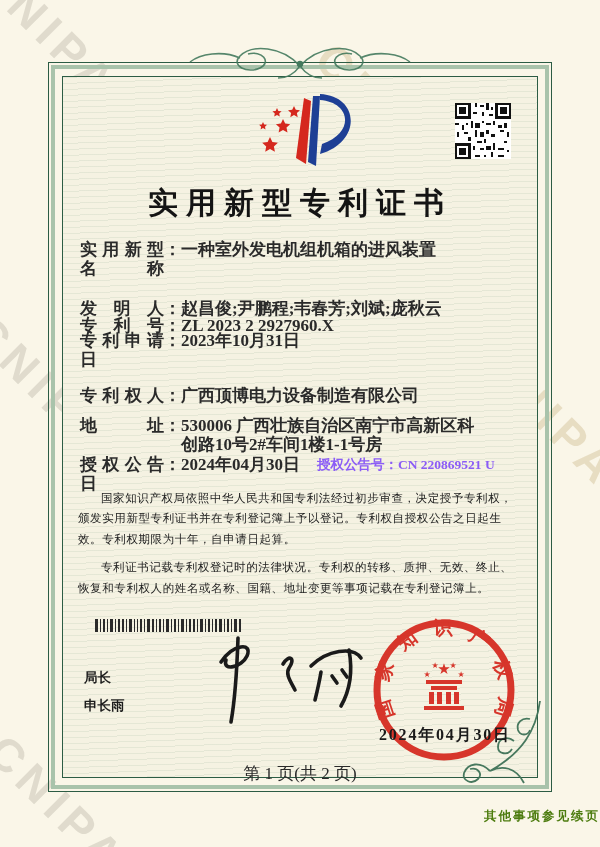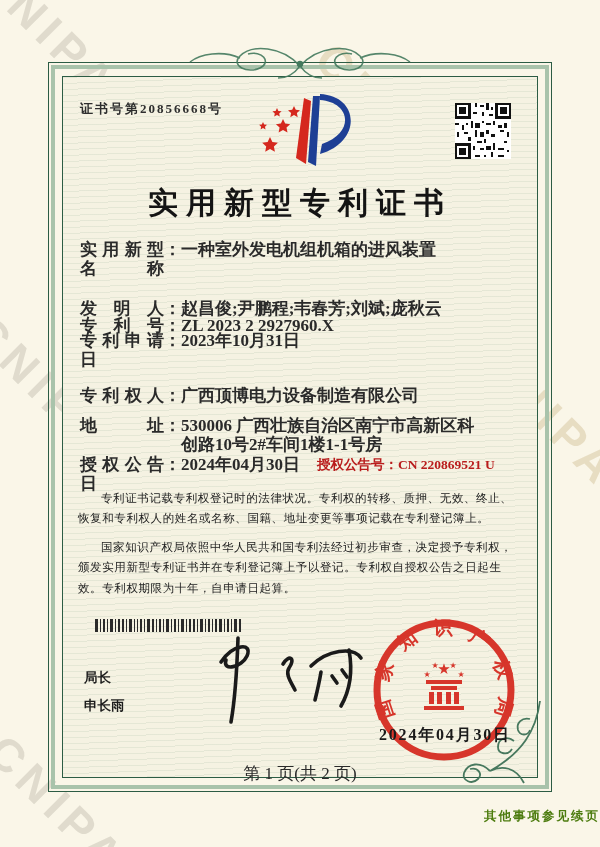--- a/index.html
+++ b/index.html
@@ -31,21 +31,21 @@
   .cert-no { position:absolute; left:80px; top:100px; font-size:13px; letter-spacing:2px; font-weight:600; color:#2e2e2e; }
   .logo { position:absolute; left:250px; top:92px; }
   .qr { position:absolute; left:455px; top:103px; }
   .title { position:absolute; left:0; top:183px; width:100%; text-align:center;
     font-size:30px; font-weight:700; letter-spacing:8px; color:#141414; }
   
   .row { position:absolute; left:80px; display:flex; font-size:17px; font-weight:600; color:#2a2a2a; line-height:19px; }
   .row .lab { display:inline-block; width:84px; text-align:justify; text-align-last:justify; flex:0 0 84px; }
   .row .colon { flex:0 0 14px; }
   .row .val { max-width:308px; }
-  .row2 { position:absolute; display:flex; font-size:13.5px; font-weight:600; color:#b91c1c; line-height:19px; }
+  .row2 { position:absolute; display:flex; font-size:13.5px; font-weight:600; color:#8b5cf6; line-height:19px; }
   
   .paras { position:absolute; left:78px; right:76px; top:488px; font-size:11.5px; line-height:1.78; letter-spacing:0.6px; color:#222; }
   .paras p { margin:0 0 8px 0; text-indent:2em; }
   
   .barcode { position:absolute; left:95px; top:619px; }
   .officer { position:absolute; left:84px; top:664px; font-size:13.5px; font-weight:600; color:#1d1d1d; line-height:28px;
     font-family:"Liberation Sans","DejaVu Sans",sans-serif; }
   .signature { position:absolute; left:195px; top:632px; }
   .seal { position:absolute; left:368px; top:614px; }
   
@@ -83,21 +83,20 @@
 
   <svg class="ornament-corner" width="92" height="92" viewBox="0 0 92 92">
     <g fill="none" stroke="#3e7257" stroke-width="1.8" opacity="0.95">
       <path d="M88,4 C84,34 70,56 38,74 C50,68 64,70 72,86"></path>
       <path d="M38,74 C28,64 16,66 12,76 C10,84 20,88 26,82 C31,77 26,70 18,72"></path>
       <path d="M62,44 C54,38 46,42 46,50 C46,57 56,59 60,52"></path>
       <path d="M78,22 C70,20 64,26 66,33 C68,39 76,39 78,33"></path>
     </g>
   </svg>
 
-  <div class="cert-no">证书号第20856668号</div>
 
   <svg class="logo" width="110" height="78" viewBox="0 0 110 78">
     <g fill="#d5281e">
       <path d="M44 14 l1.8 3.8 4.2 .5 -3.1 2.8 .8 4.1 -3.7 -2.1 -3.7 2.1 .8 -4.1 -3.1 -2.8 4.2 -.5 z"></path>
       <path d="M33 27 l2.2 4.6 5 .6 -3.7 3.4 1 4.9 -4.5 -2.5 -4.4 2.5 1 -4.9 -3.7 -3.4 5 -.6 z"></path>
       <path d="M20 45 l2.4 5 5.5 .7 -4 3.7 1 5.4 -4.9 -2.8 -4.8 2.8 1 -5.4 -4 -3.7 5.4 -.7 z"></path>
       <path d="M27 16 l1.4 2.9 3.2 .4 -2.4 2.2 .6 3.1 -2.8 -1.6 -2.8 1.6 .6 -3.1 -2.4 -2.2 3.2 -.4 z"></path>
       <path d="M13 30 l1.2 2.5 2.8 .3 -2 1.9 .5 2.7 -2.5 -1.4 -2.4 1.4 .5 -2.7 -2 -1.9 2.7 -.3 z"></path>
     </g>
     <path d="M54 6 L61 9 L56 72 L46 66 Z" fill="#d5281e"></path>
@@ -197,22 +196,22 @@
     <span class="colon">：</span>
     <span class="val">2024年04月30日</span>
   </div>
   <div class="row2" style="left:317px; top:455px;">
     <span>授权公告号</span>
     <span class="colon">：</span>
     <span>CN 220869521 U</span>
   </div>
 
   <div class="paras">
+    <p>国家知识产权局依照中华人民共和国专利法经过初步审查，决定授予专利权，颁发实用新型专利证书并在专利登记簿上予以登记。专利权自授权公告之日起生效。专利权期限为十年，自申请日起算。</p>
     <p>专利证书记载专利权登记时的法律状况。专利权的转移、质押、无效、终止、恢复和专利权人的姓名或名称、国籍、地址变更等事项记载在专利登记簿上。</p>
-    <p>国家知识产权局依照中华人民共和国专利法经过初步审查，决定授予专利权，颁发实用新型专利证书并在专利登记簿上予以登记。专利权自授权公告之日起生效。专利权期限为十年，自申请日起算。</p>
   </div>
 
   <svg class="barcode" width="146" height="13" viewBox="0 0 146 13" shape-rendering="crispEdges">
     <g fill="#2a2a2a">
       <rect x="0" width="3" height="13"></rect>
         <rect x="5" width="1" height="13"></rect>
         <rect x="8" width="2" height="13"></rect>
         <rect x="12" width="1" height="13"></rect>
       <rect x="15" width="3" height="13"></rect>
         <rect x="20" width="1" height="13"></rect>

